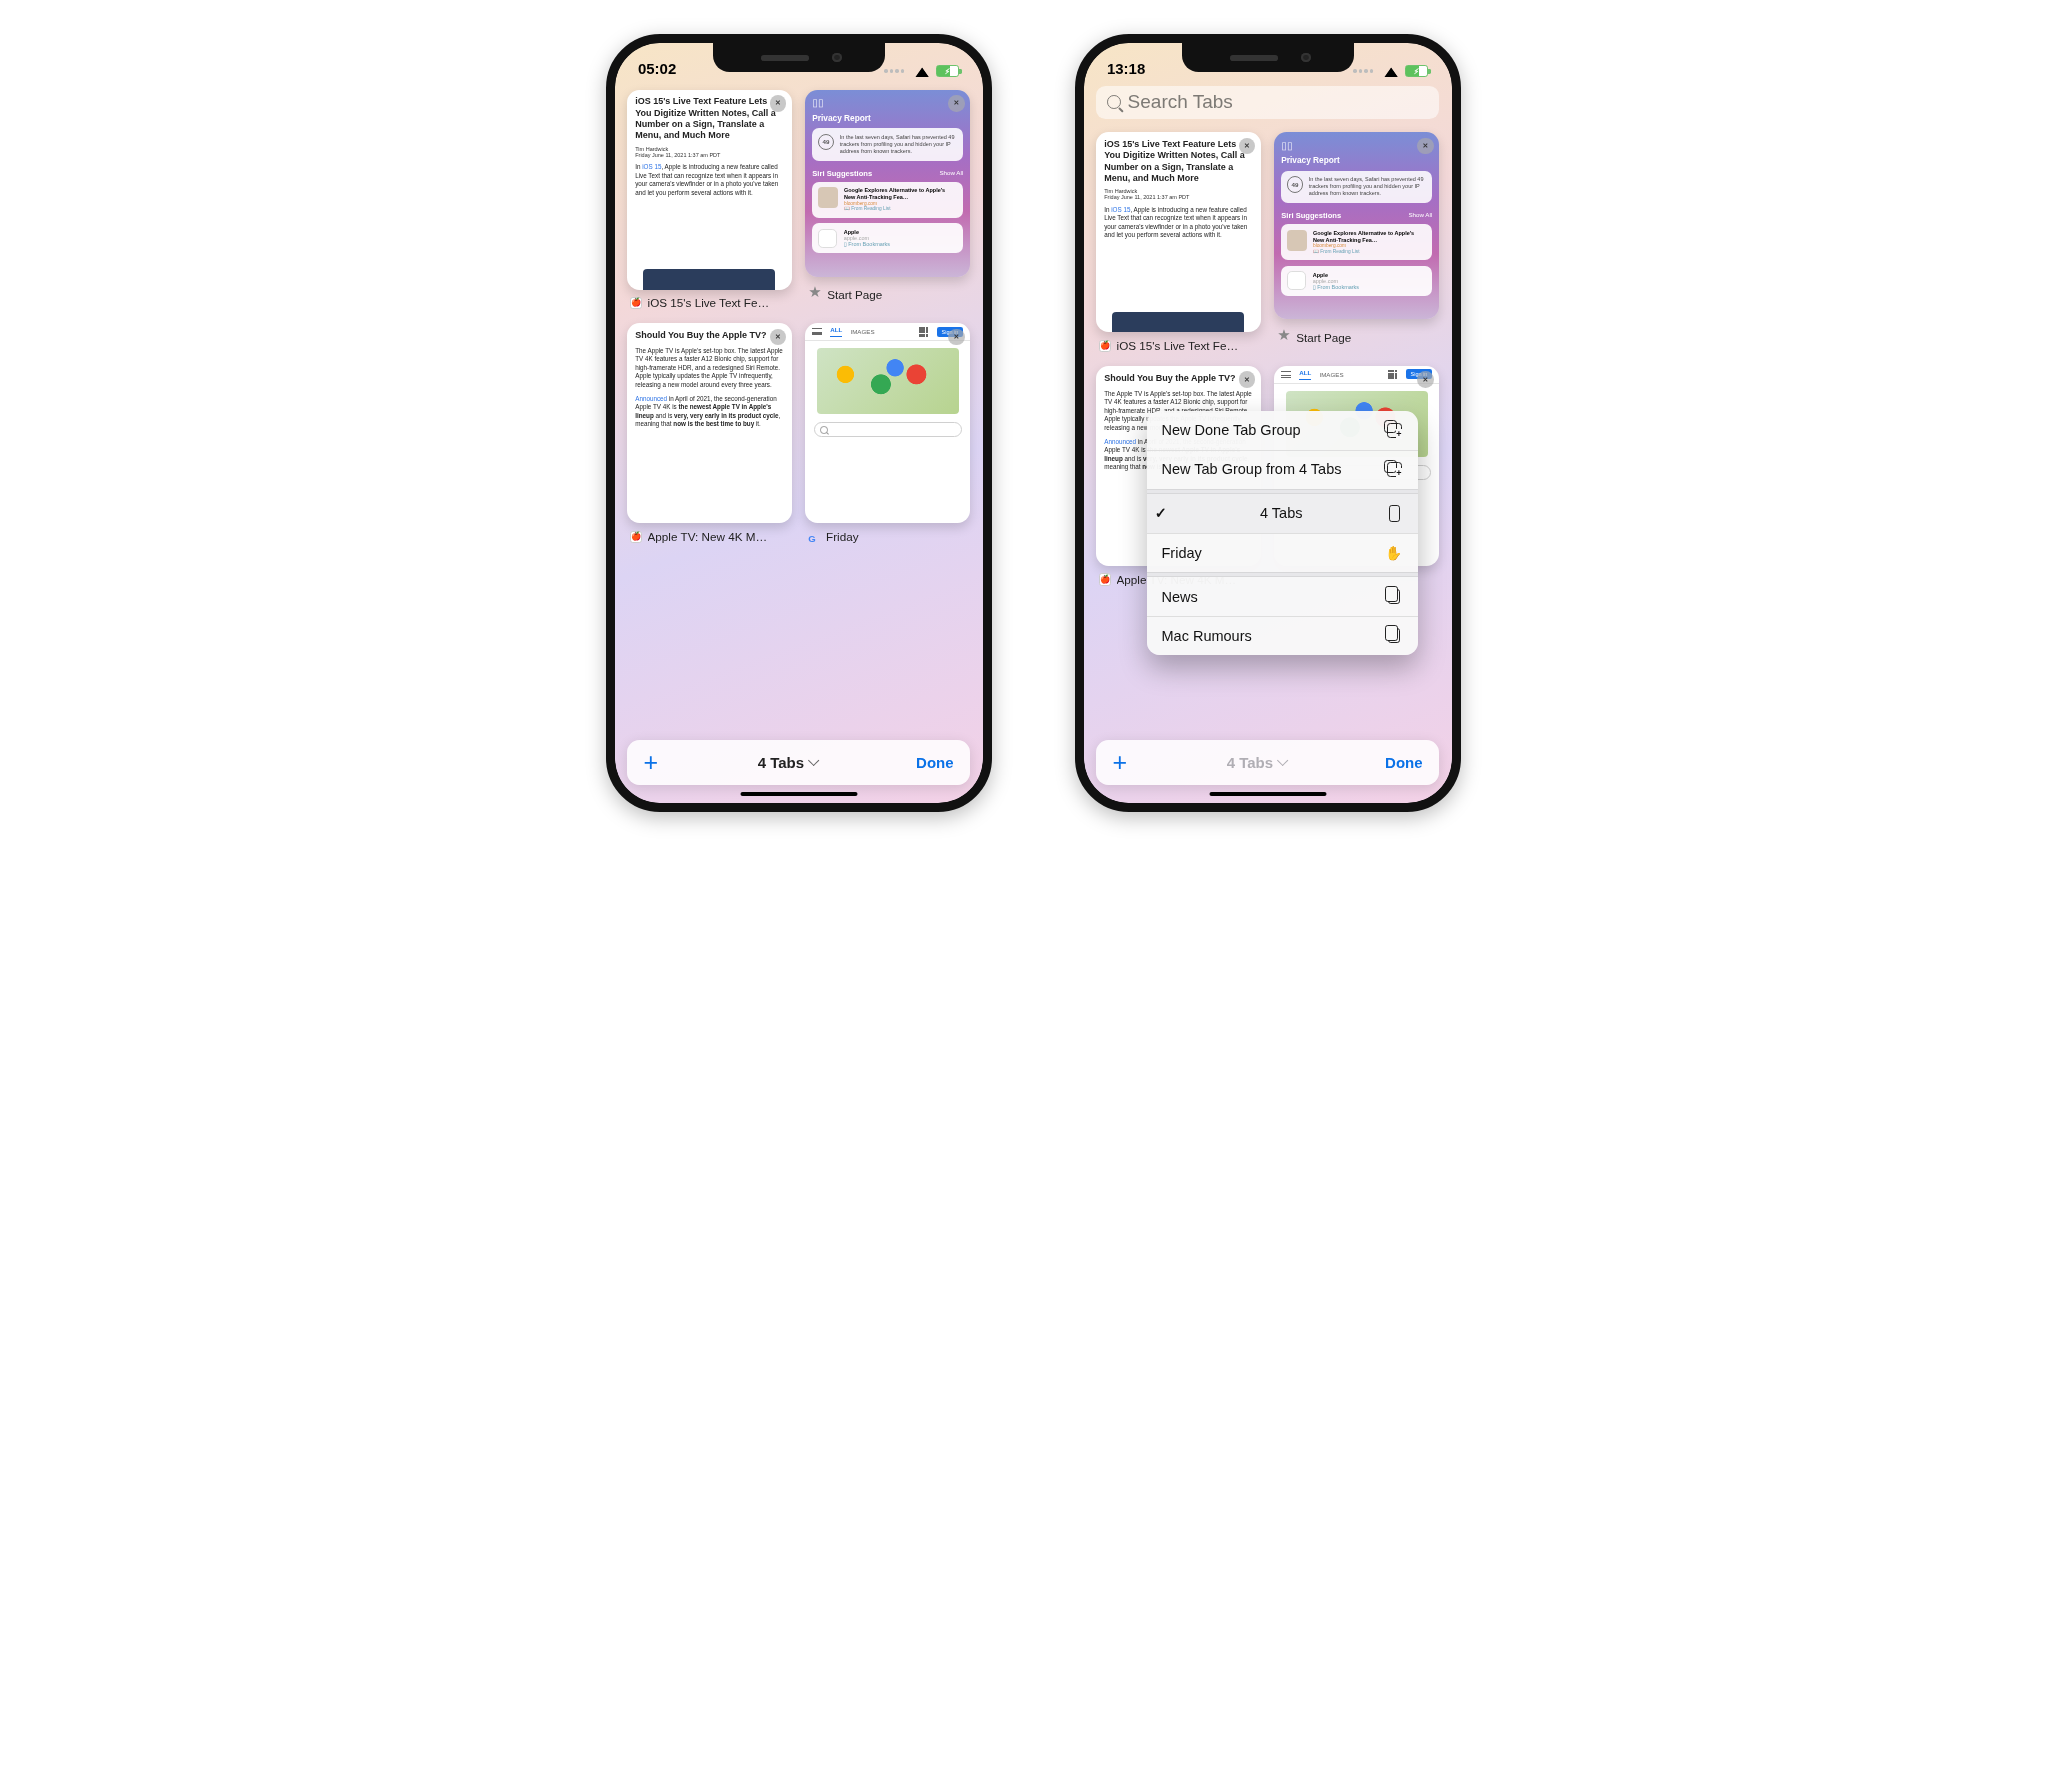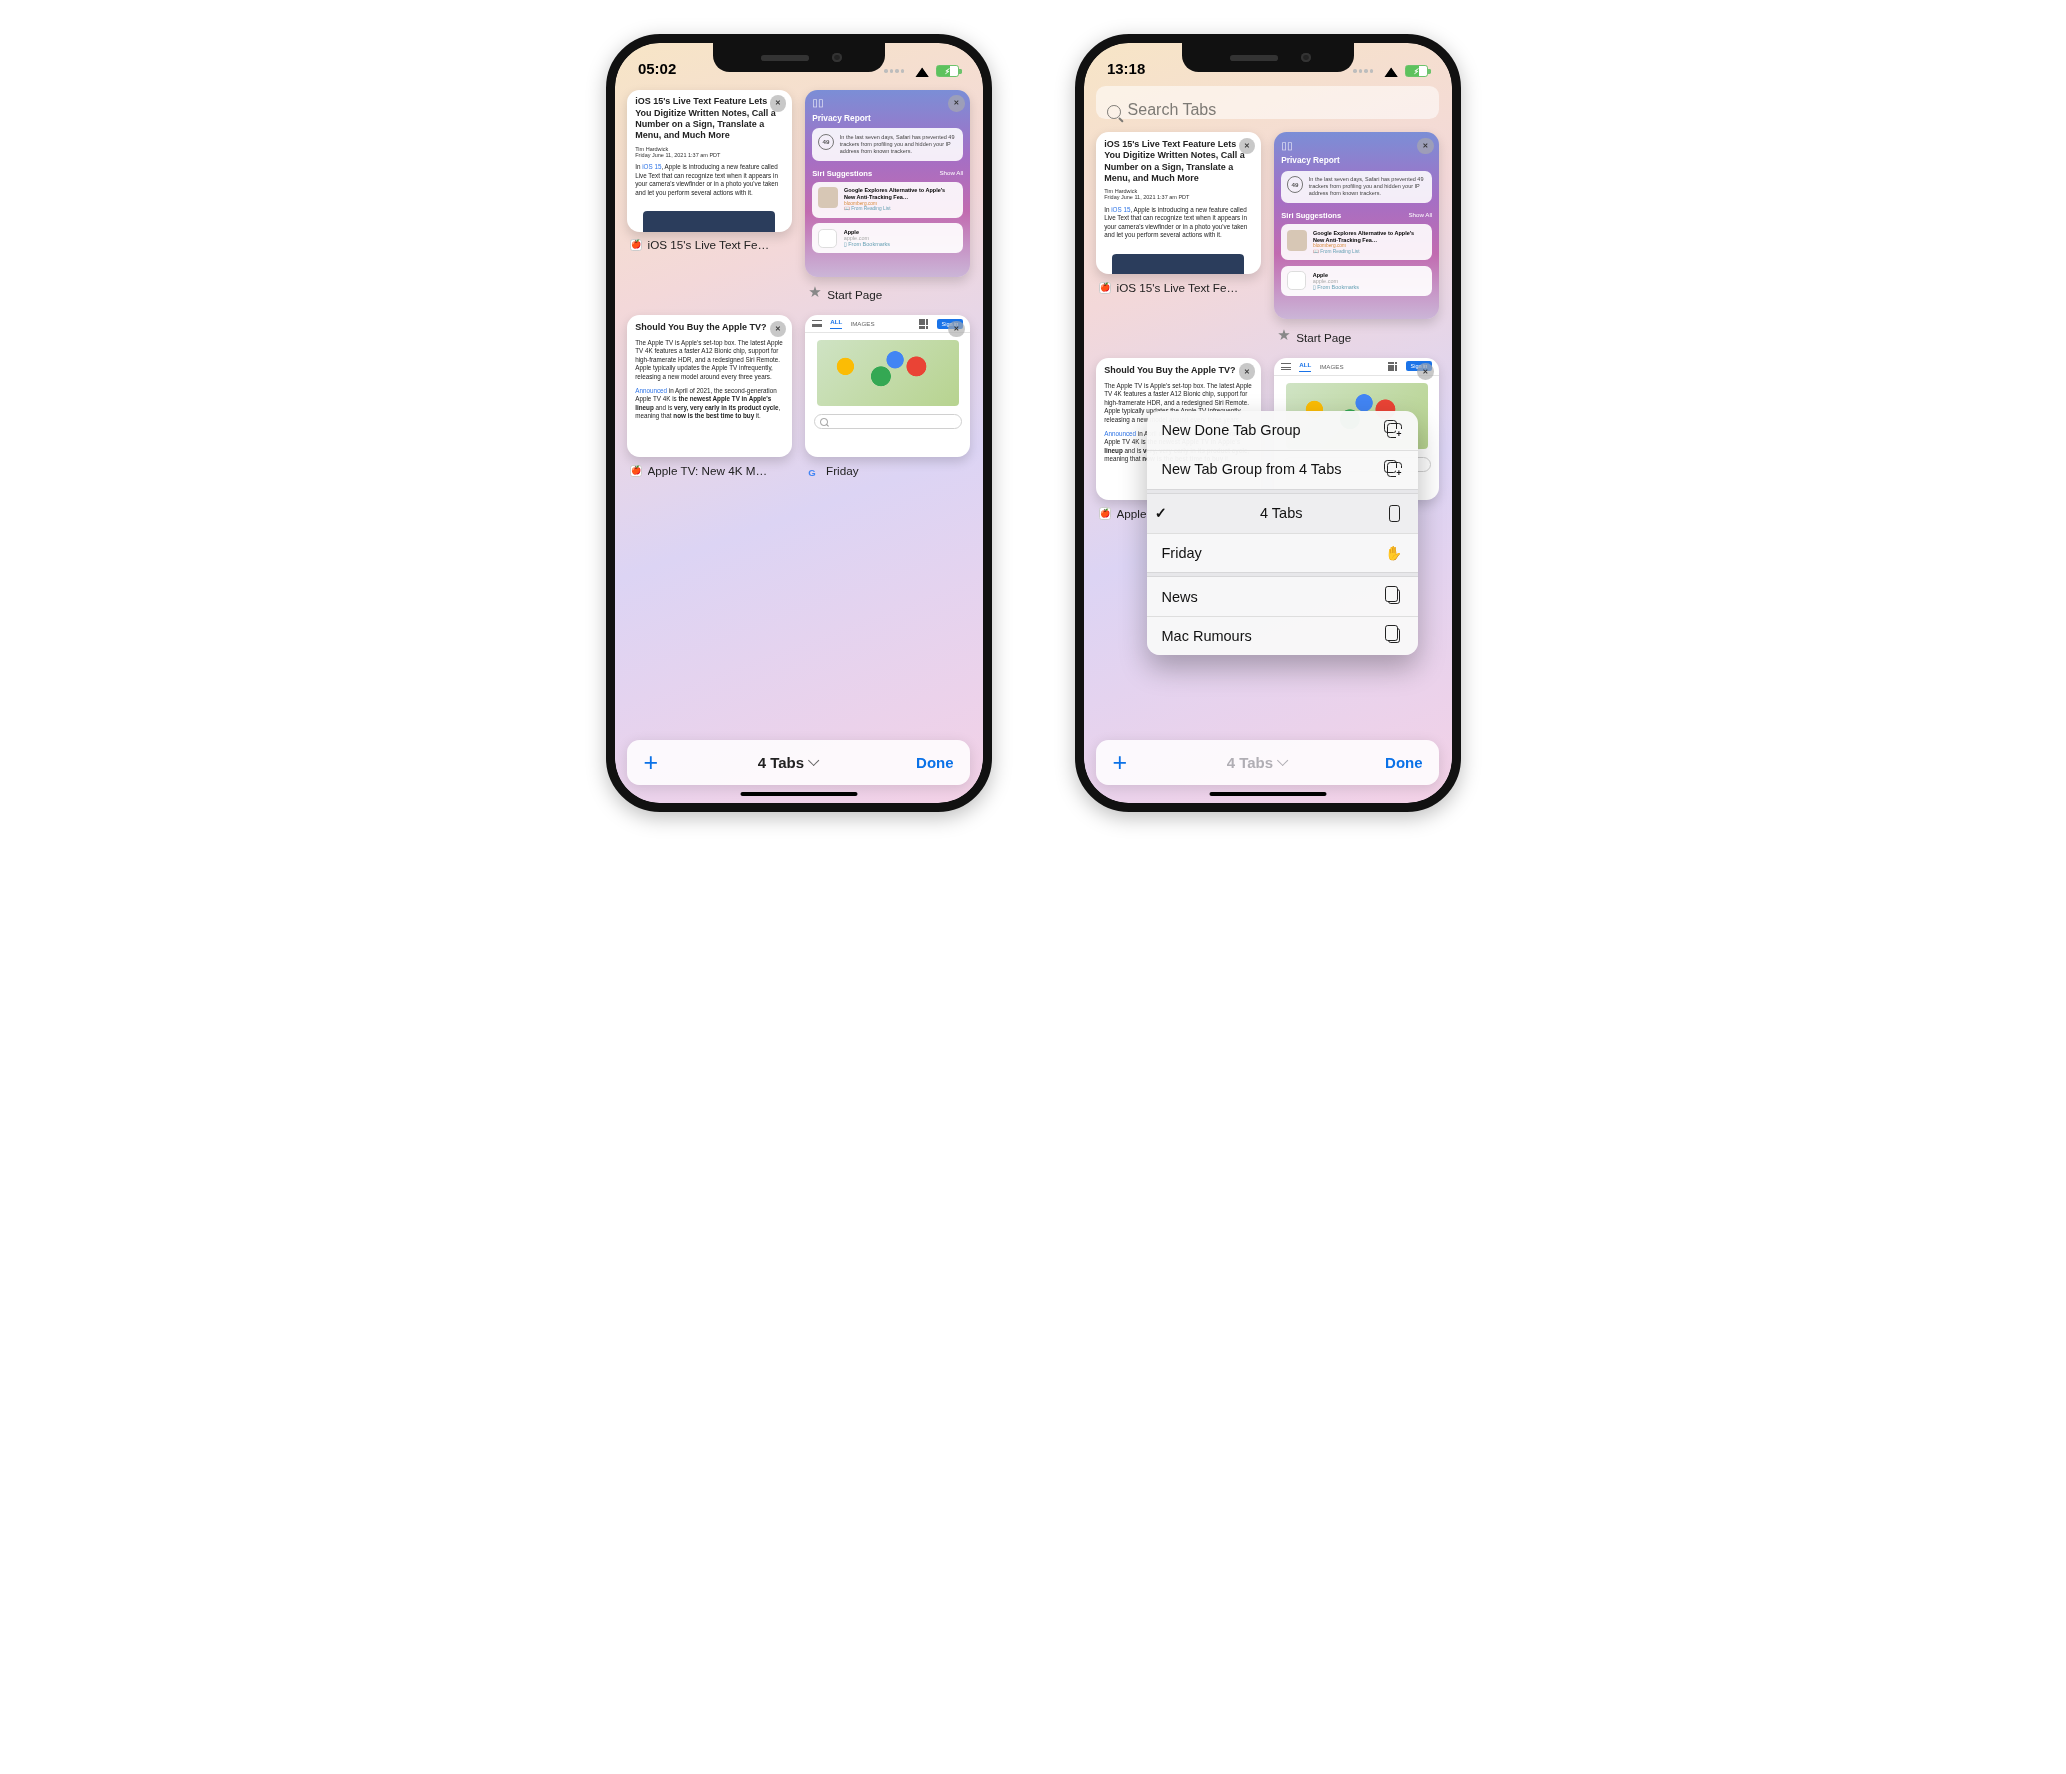--- a/index.html
+++ b/index.html
@@ -79,33 +79,33 @@
     content:""; position:absolute; right:-3.4px; top:2.8px; width:2.1px; height:5.5px;
     background:#6cc36c; border-radius:0 1.4px 1.4px 0;
   }
   .bolt { position:absolute; left:50%; top:50%; transform:translate(-50%,-50%); color:#fff; font-size:7.6px; }
 
   .search-bar {
     margin: 5.5px 12.4px 4.1px;
     height: 33px;
     background: rgba(255,255,255,0.55);
     border-radius: 9.6px;
-    display:flex; align-items:flex-end; padding:0 11px; gap:6.9px;
-    color:#7d7a75; font-size:16px;
+    display:flex; align-items:center; padding:0 11px; gap:6.9px;
+    color:#7d7a75; font-size:19px;
   }
   .mag { width:13.8px; height:13.8px; border:1.7px solid #7d7a75; border-radius:50%; position:relative; }
   .mag::after { content:""; position:absolute; width:6.2px; height:1.7px; background:#7d7a75; bottom:-2.8px; right:-4.8px; transform:rotate(45deg); border-radius:1.4px; }
 
   .tabs-grid {
     display:grid; grid-template-columns: 1fr 1fr;
     gap: 13.8px; padding: 9.6px 12.4px;
   }
   .tab-card-wrap { display:flex; flex-direction:column; gap:6.9px; }
   .tab-card {
-    background:#fff; border-radius:12.4px; height:142px;
+    background:#fff; border-radius:12.4px; height:200px;
     box-shadow: 0 4.1px 11px rgba(0,0,0,.15);
     position:relative; overflow:hidden; font-size:6.9px;
   }
   .close-btn {
     position:absolute; top:5.5px; right:5.5px; width:16.5px; height:16.5px;
     border-radius:50%; background:rgba(170,170,170,.65); color:#333;
     display:flex; align-items:center; justify-content:center; font-weight:700;
     z-index:3;
   }
   .tab-title-row {

